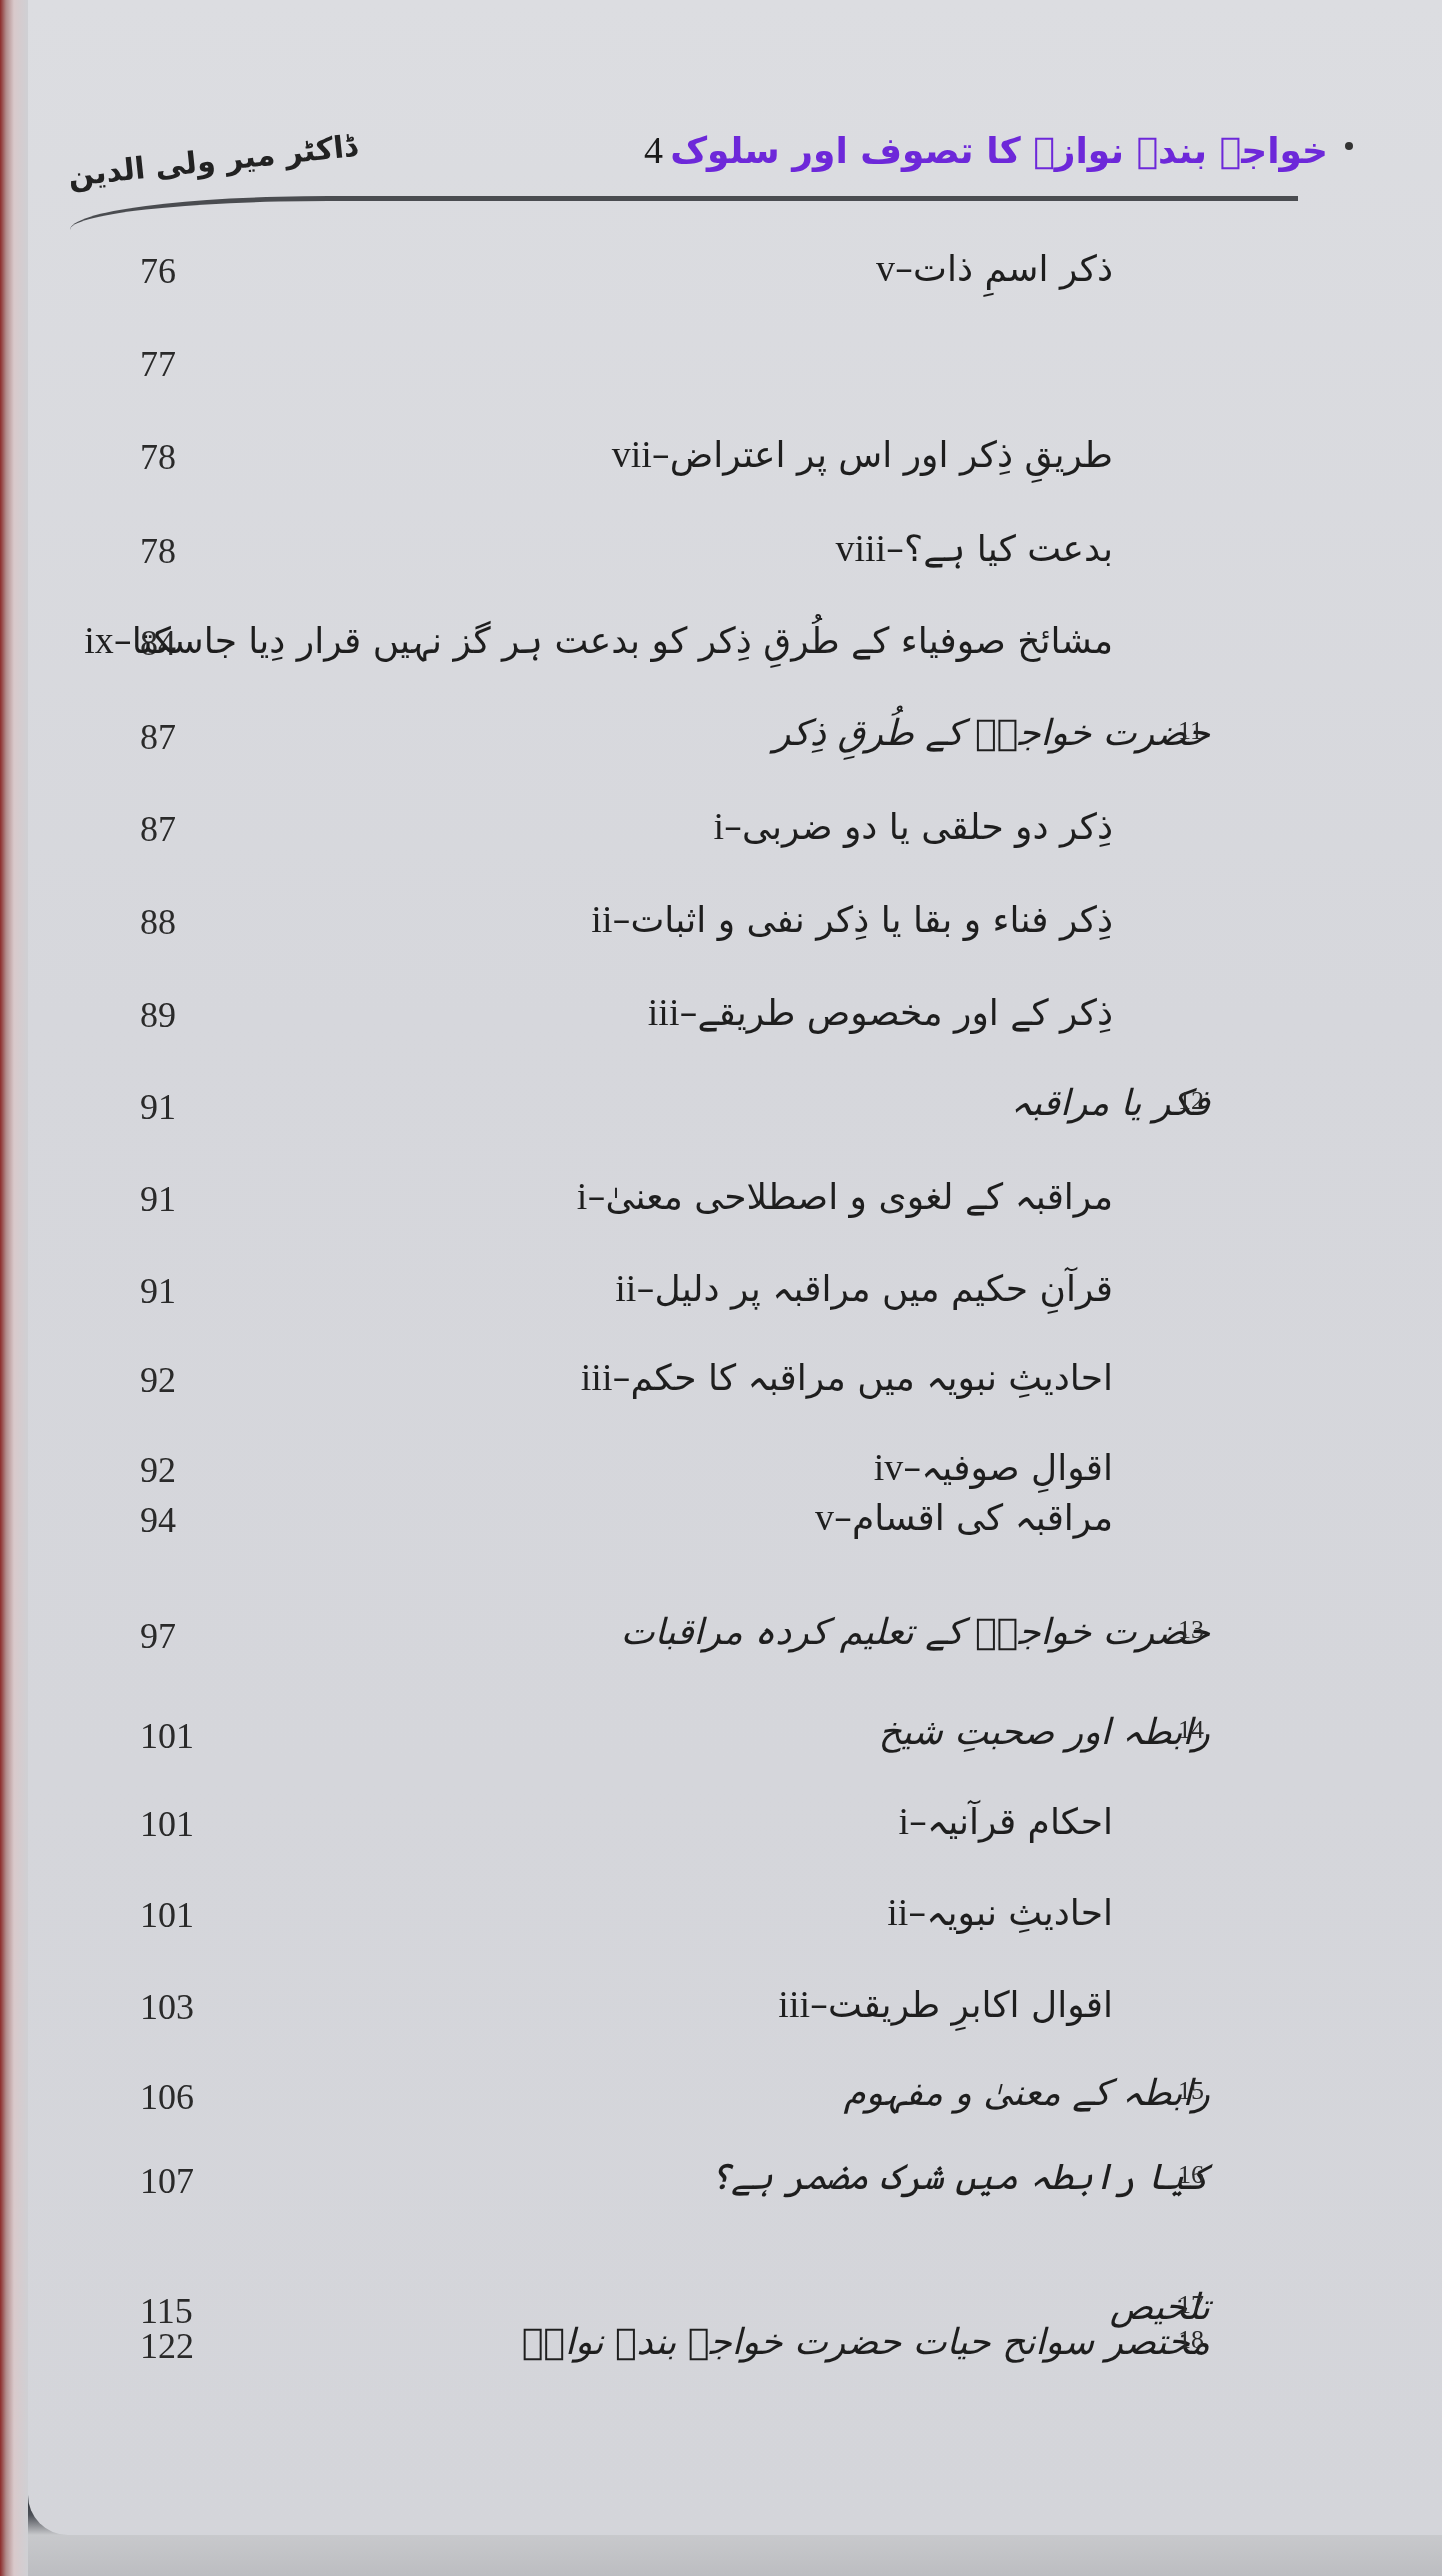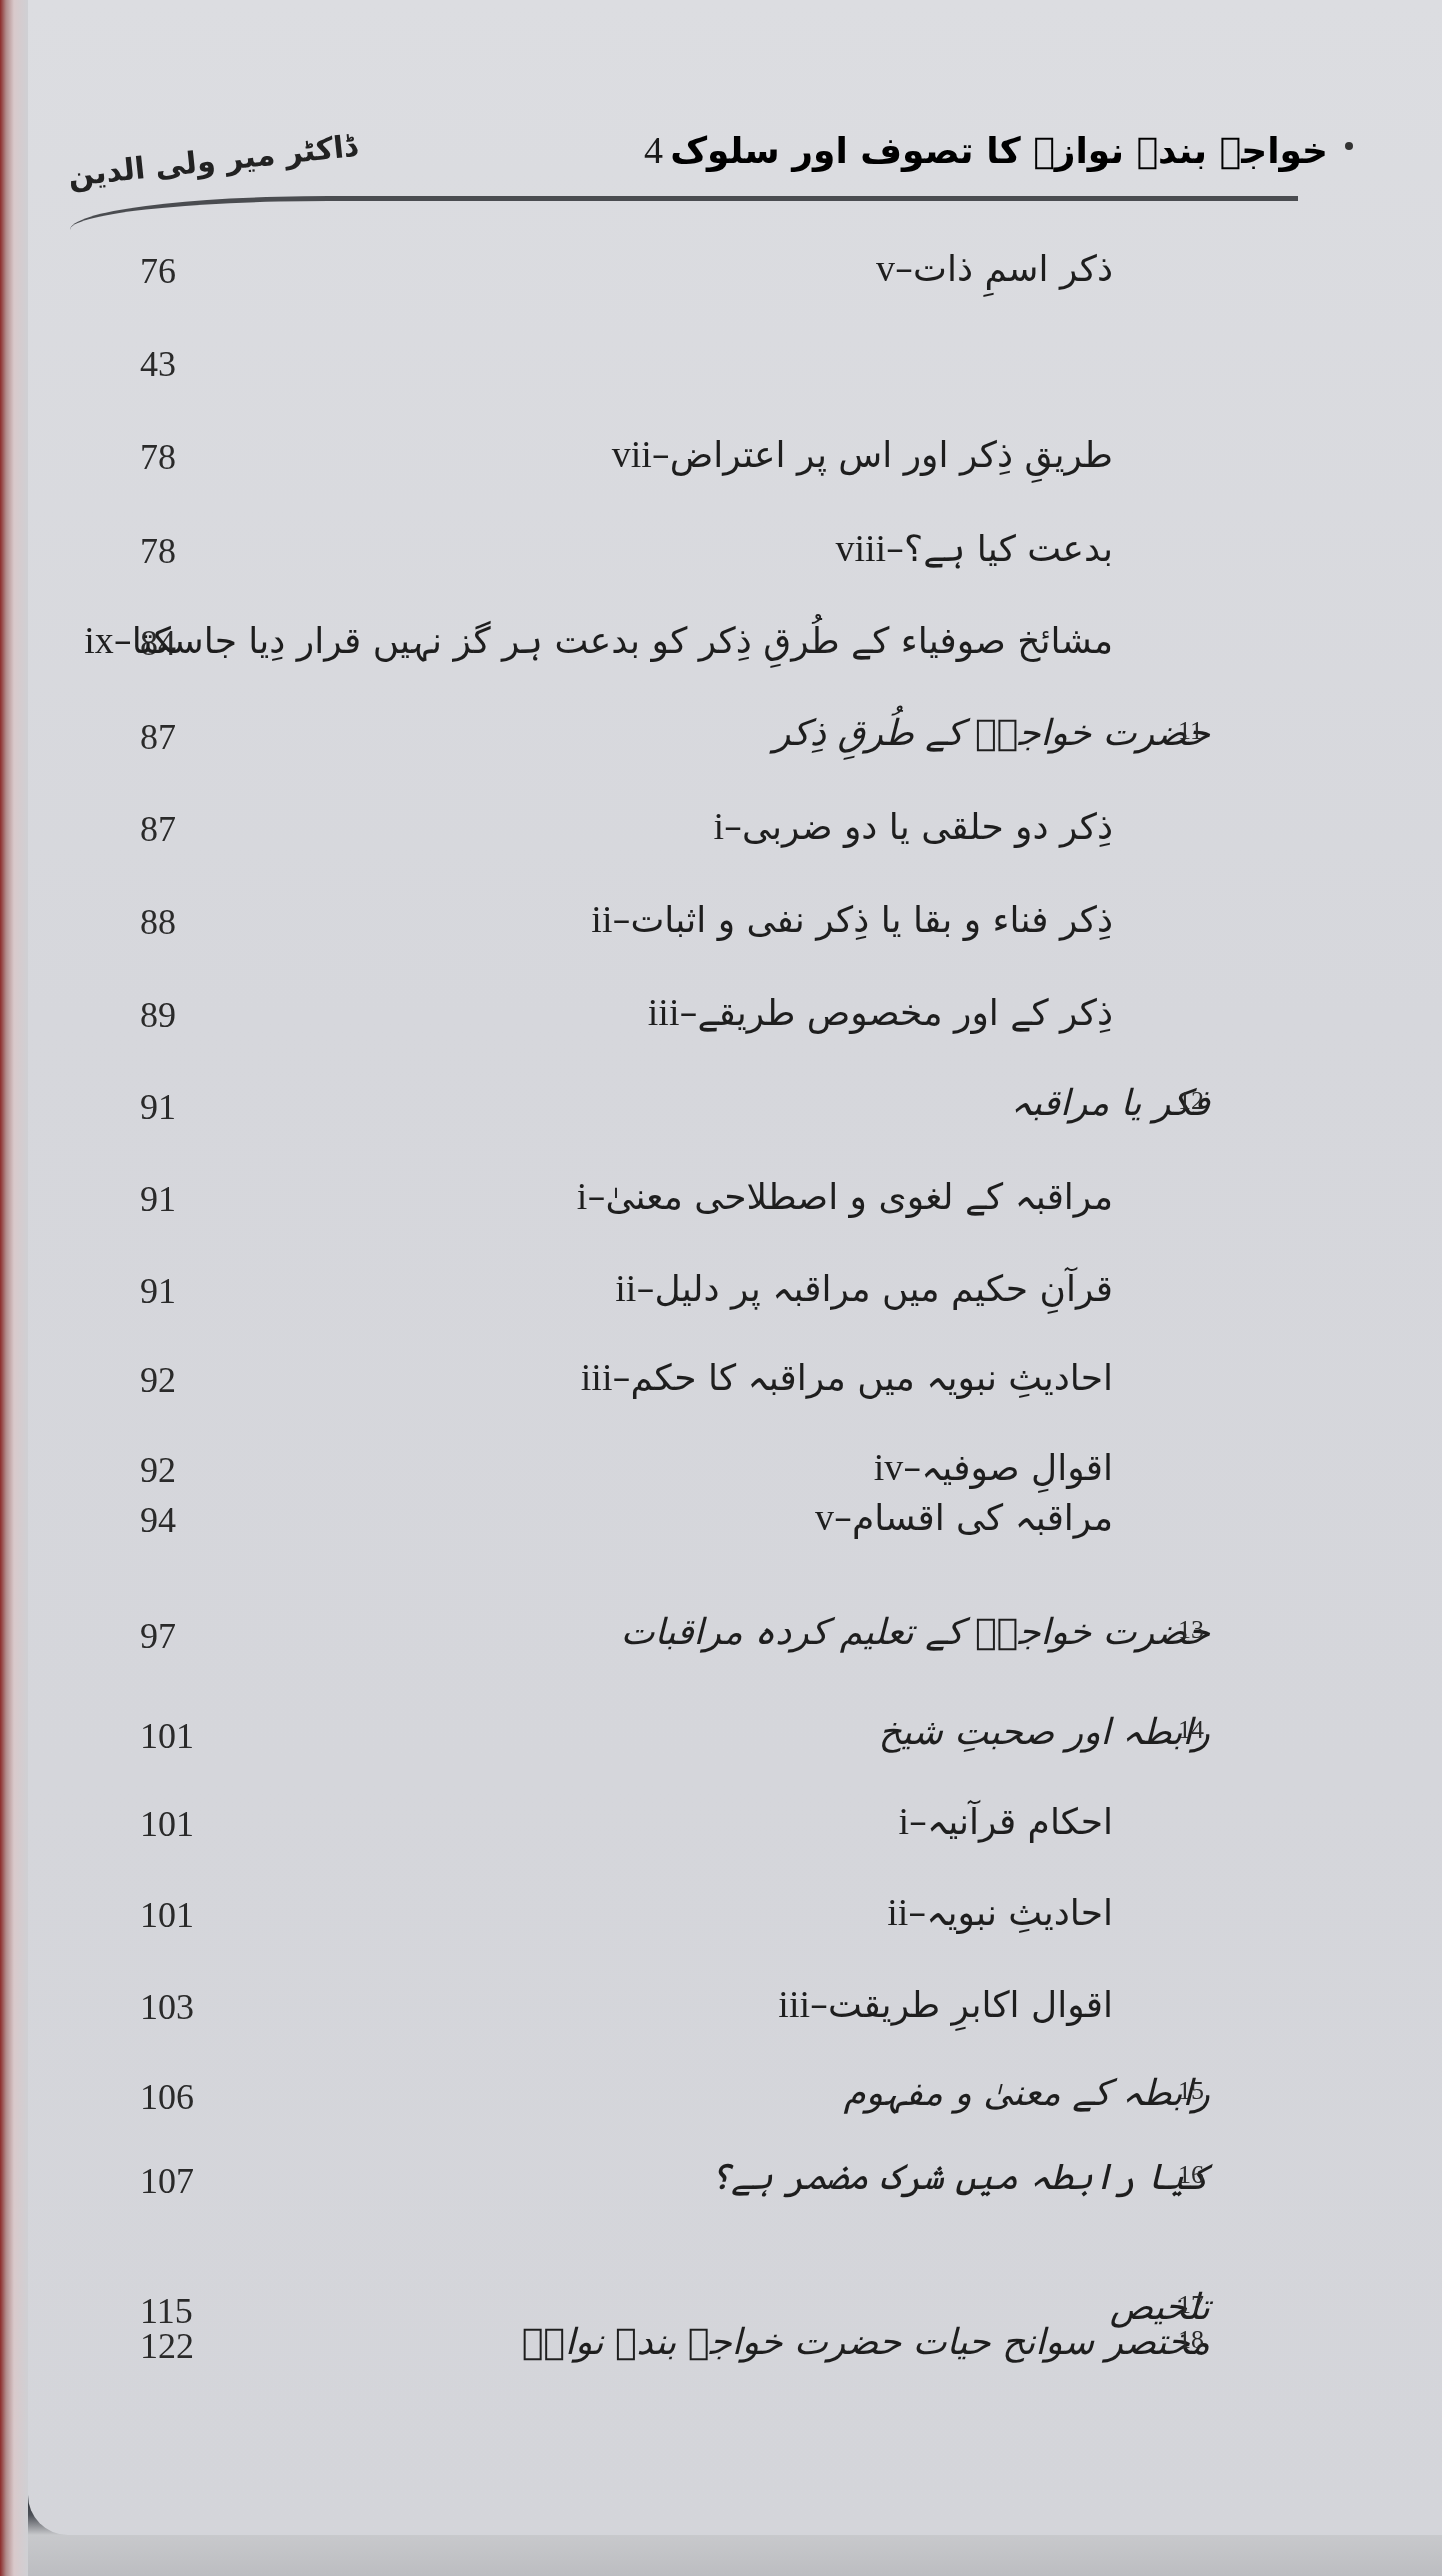--- a/index.html
+++ b/index.html
@@ -28,21 +28,21 @@
     .header .author {
       position: absolute; left: 0; top: 38px; font-size: 30px; font-weight: bold; color: #222;
       font-family: "DejaVu Sans", sans-serif; direction: rtl;
       transform: rotate(-6deg); transform-origin: left bottom;
     }
     .header .page-num {
       position: absolute; left: 574px; top: 8px; font-size: 38px; color: #1a1a1a;
       font-family: "Liberation Serif", serif;
     }
     .header .book-title {
-      position: absolute; right: 0; top: 10px; font-size: 36px; font-weight: bold; color: #000000;
+      position: absolute; right: 0; top: 10px; font-size: 36px; font-weight: bold; color: #6d28d9;
       font-family: "DejaVu Sans", sans-serif; direction: rtl;
     }
     .header .dot {
       position: absolute; right: -25px; top: 22px; width: 8px; height: 8px; border-radius: 50%;
       background: #333;
     }
     .header-rule {
       position: absolute; left: 70px; top: 196px; width: 1228px; height: 34px;
       border-top: 5px solid #4a4c50;
       border-top-left-radius: 259px 34px;
@@ -82,21 +82,21 @@
   <span class="dot"></span>
 </div>
 <div class="header-rule"></div>
 
 <div class="toc" id="toc">
     <div class="row" style="top: 250px;">
       <span class="pg">76</span>
       <span class="title"><span>ذکر اسمِ ذات</span><span>–</span><span class="roman">v</span></span>
     </div>
     <div class="row" style="top: 343px;">
-      <span class="pg">43</span>
+      <span class="pg">77</span>
     </div>
     <div class="row" style="top: 436px;">
       <span class="pg">78</span>
       <span class="title"><span>طریقِ ذِکر اور اس پر اعتراض</span><span>–</span><span class="roman">vii</span></span>
     </div>
     <div class="row" style="top: 530px;">
       <span class="pg">78</span>
       <span class="title"><span>بدعت کیا ہے؟</span><span>–</span><span class="roman">viii</span></span>
     </div>
     <div class="row" style="top: 622px;">

